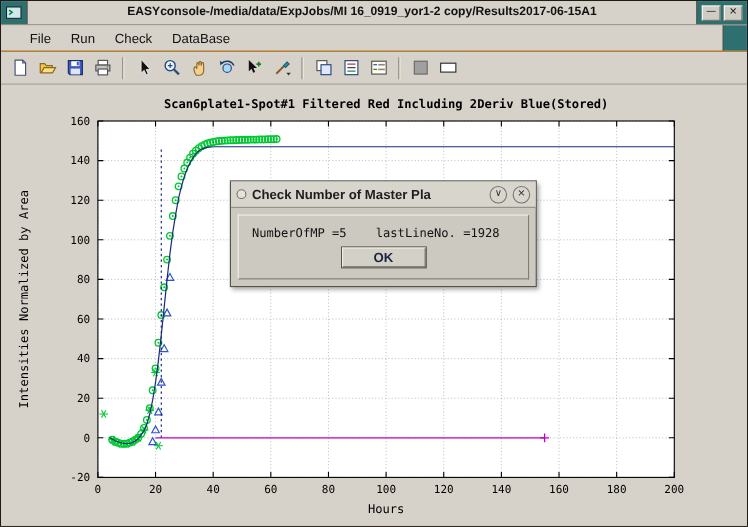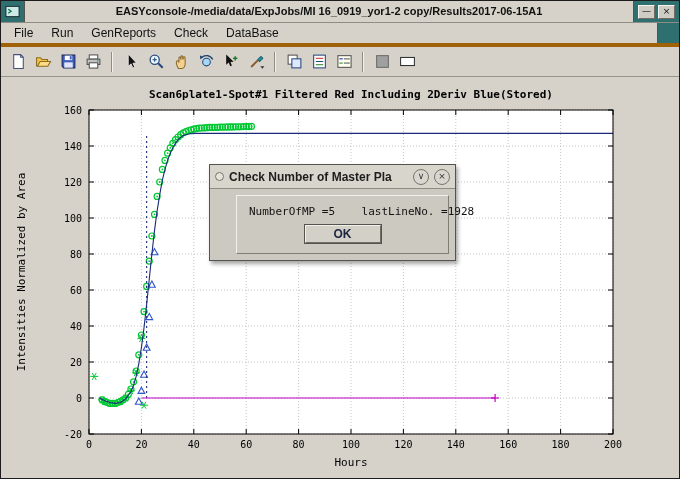--- a/index.html
+++ b/index.html
@@ -5,35 +5,35 @@
   *{margin:0;padding:0;box-sizing:border-box;}
   html,body{width:680px;height:479px;overflow:hidden;}
   body{font-family:"Liberation Sans","DejaVu Sans",sans-serif;background:#2e6f6f;}
   .window{width:680px;height:479px;border:1px solid #1c1c1c;background:#fdba74;display:flex;flex-direction:column;}
   .titlebar{height:22px;display:flex;align-items:stretch;background:#d6d2ca;border-bottom:1px solid #8f8c84;flex:0 0 auto;}
   .tb-corner{background:#2e6f6f;display:flex;align-items:center;justify-content:center;}
   .tb-corner.left{width:24px;border-right:1px solid #55534e;}
   .tb-corner.right{width:46px;border-left:1px solid #55534e;gap:3px;}
   .tb-title{flex:1;text-align:center;font-weight:bold;font-size:11px;line-height:20px;color:#111;white-space:nowrap;overflow:hidden;}
   .tb-btn{width:17px;height:14px;background:#cfccc4;border:1px solid;border-color:#f5f4ef #6f6d66 #6f6d66 #f5f4ef;font-size:9px;line-height:11px;text-align:center;padding:0;color:#111;font-family:"DejaVu Sans",sans-serif;}
-  .menubar{height:24px;display:flex;align-items:center;background:#d6d2ca;border-bottom:4px solid #a16207;padding-left:4px;position:relative;flex:0 0 auto;}
+  .menubar{height:24px;display:flex;align-items:center;background:#d6d2ca;border-bottom:1px solid #a16207;padding-left:17px;position:relative;flex:0 0 auto;}
   .menubar-items{display:flex;align-items:center;height:100%;}
   .menu-item{padding:4px 9px;color:#111;font-size:12px;}
   .menubar-corner{position:absolute;right:0;top:0;bottom:0;width:22px;background:#2e6f6f;border-left:1px solid #55534e;}
   .toolbar{height:30px;display:flex;align-items:center;gap:1px;background:#d6d2ca;border-bottom:1px solid #979489;padding:2px 5px;flex:0 0 auto;}
   .tool-btn{width:24px;height:24px;background:transparent;border:1px solid transparent;display:flex;align-items:center;justify-content:center;padding:0;}
   .tool-sep{width:2px;height:20px;border-left:1px solid #8f8c84;border-right:1px solid #f3f1ec;margin:0 5px;}
   .figure-area{position:relative;flex:1;background:#d6d2ca;}
   svg.plot{display:block;}
-  .dialog{position:absolute;left:208px;top:87px;width:247px;height:97px;background:#ccc9c1;border:1px solid #55534e;box-shadow:2px 3px 4px rgba(0,0,0,0.35);}
+  .dialog{position:absolute;left:208px;top:87px;width:279px;height:97px;background:#ccc9c1;border:1px solid #55534e;box-shadow:2px 3px 4px rgba(0,0,0,0.35);}
   .dlg-titlebar{height:24px;background:#d8d5cd;border-bottom:1px solid #8f8c84;display:flex;align-items:center;padding:0 5px;gap:5px;}
   .dlg-dot{width:9px;height:9px;border:1px solid #77746c;border-radius:50%;background:#e6e3dc;flex:0 0 auto;}
   .dlg-title{flex:1;font-weight:bold;font-size:12px;color:#1d1d1d;white-space:nowrap;overflow:hidden;}
   .dlg-btn{width:16px;height:16px;border:1px solid #77746c;border-radius:50%;background:#d9d6cf;font-size:9px;line-height:13px;text-align:center;color:#333;padding:0;flex:0 0 auto;font-family:"DejaVu Sans",sans-serif;}
-  .dlg-body{position:absolute;left:6px;right:6px;top:30px;bottom:6px;background:#ccc9c1;border:1px solid;border-color:#f2f0ea #807d75 #807d75 #f2f0ea;margin-left:20px;}
+  .dlg-body{position:absolute;left:6px;right:6px;top:30px;bottom:6px;background:#ccc9c1;border:1px solid;border-color:#f2f0ea #807d75 #807d75 #f2f0ea;}
   .dlg-text{font-family:"DejaVu Sans Mono",monospace;font-size:11px;color:#111;padding:9px 0 0 12px;white-space:pre;}
   .dlg-ok{display:block;margin:7px auto 0;padding:1px 28px;background:#d3d0c8;border:1px solid;border-color:#f2f0ea #6f6d66 #6f6d66 #f2f0ea;box-shadow:0 0 0 1px #55534e;font-size:12px;font-weight:bold;color:#1d2440;font-family:"Liberation Sans","DejaVu Sans",sans-serif;}
 </style>
 </head>
 <body>
 
 <div class="window">
 
   <div class="titlebar">
     <div class="tb-corner left">
@@ -46,21 +46,20 @@
     <div class="tb-corner right">
       <button class="tb-btn">—</button>
       <button class="tb-btn">×</button>
     </div>
   </div>
 
   <div class="menubar">
     <div class="menubar-items">
         <span class="menu-item">File</span>
         <span class="menu-item">Run</span>
-        <span class="menu-item">GenReports</span>
         <span class="menu-item">Check</span>
         <span class="menu-item">DataBase</span>
       </div>
     <div class="menubar-corner"></div>
   </div>
 
   <div class="toolbar">
       <button class="tool-btn">
         <svg width="17" height="17" viewBox="0 0 16 16">
           <polygon points="3.5,1.5 10,1.5 12.5,4 12.5,14.5 3.5,14.5" fill="#ffffff" stroke="#46507a"></polygon>

